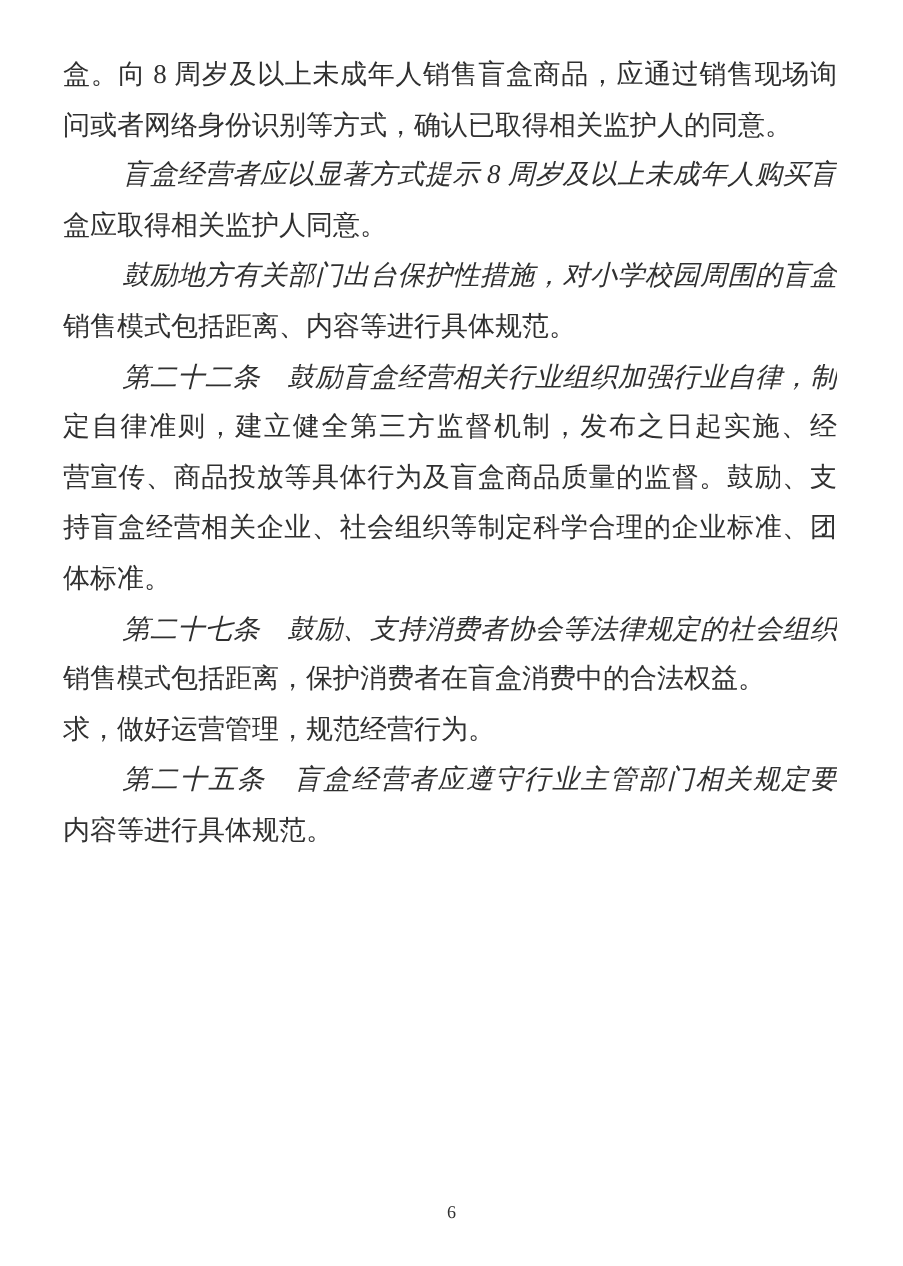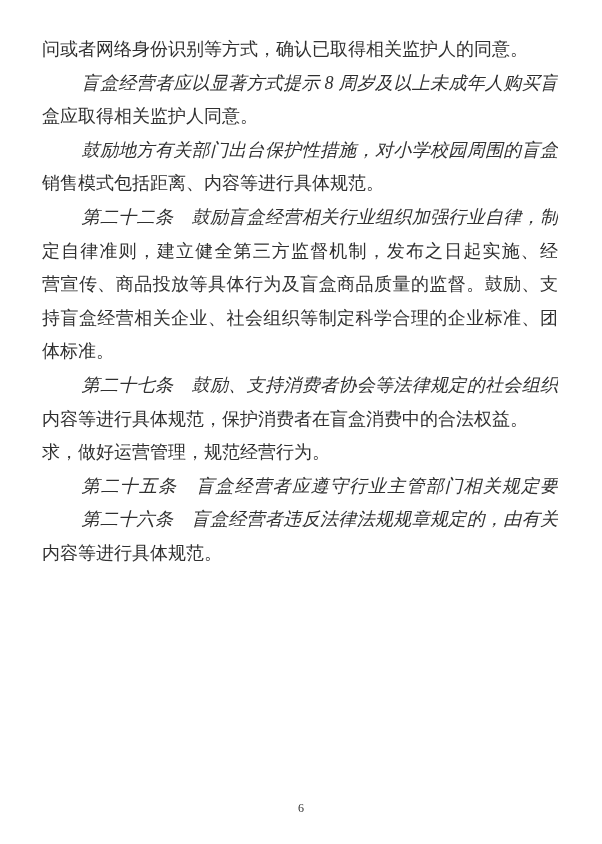--- a/index.html
+++ b/index.html
@@ -49,46 +49,46 @@
     font-size: 12px;
     line-height: 14px;
   }
 </style>
 </head>
 <body>
 
 <div class="page" style="color: rgb(48, 48, 48); background: rgb(255, 255, 255);">
   <div class="doc-body">
       <div class="para">
+        <div class="line">盒。向 8 周岁及以上未成年人销售盲盒商品，应通过销售现场询</div>
         <div class="line last">问或者网络身份识别等方式，确认已取得相关监护人的同意。</div>
       </div>
       <div class="para">
         <div class="line indent">盲盒经营者应以显著方式提示 8 周岁及以上未成年人购买盲</div>
         <div class="line last">盒应取得相关监护人同意。</div>
       </div>
       <div class="para">
         <div class="line indent">鼓励地方有关部门出台保护性措施，对小学校园周围的盲盒</div>
         <div class="line last">销售模式包括距离、内容等进行具体规范。</div>
       </div>
       <div class="para">
         <div class="line indent">第二十二条　鼓励盲盒经营相关行业组织加强行业自律，制</div>
         <div class="line">定自律准则，建立健全第三方监督机制，发布之日起实施、经</div>
         <div class="line">营宣传、商品投放等具体行为及盲盒商品质量的监督。鼓励、支</div>
         <div class="line">持盲盒经营相关企业、社会组织等制定科学合理的企业标准、团</div>
         <div class="line last">体标准。</div>
       </div>
       <div class="para">
         <div class="line indent">第二十七条　鼓励、支持消费者协会等法律规定的社会组织</div>
-        <div class="line last">内容等进行具体规范，保护消费者在盲盒消费中的合法权益。</div>
+        <div class="line last">销售模式包括距离，保护消费者在盲盒消费中的合法权益。</div>
       </div>
       <div class="para">
         <div class="line last">求，做好运营管理，规范经营行为。</div>
         <div class="line indent">第二十五条　盲盒经营者应遵守行业主管部门相关规定要</div>
       </div>
       <div class="para">
-        <div class="line indent">第二十六条　盲盒经营者违反法律法规规章规定的，由有关</div>
         <div class="line last">内容等进行具体规范。</div>
       </div>
     </div>
   <div class="footer">
     <span>6</span>
   </div>
 </div>
 
 </body></html>

